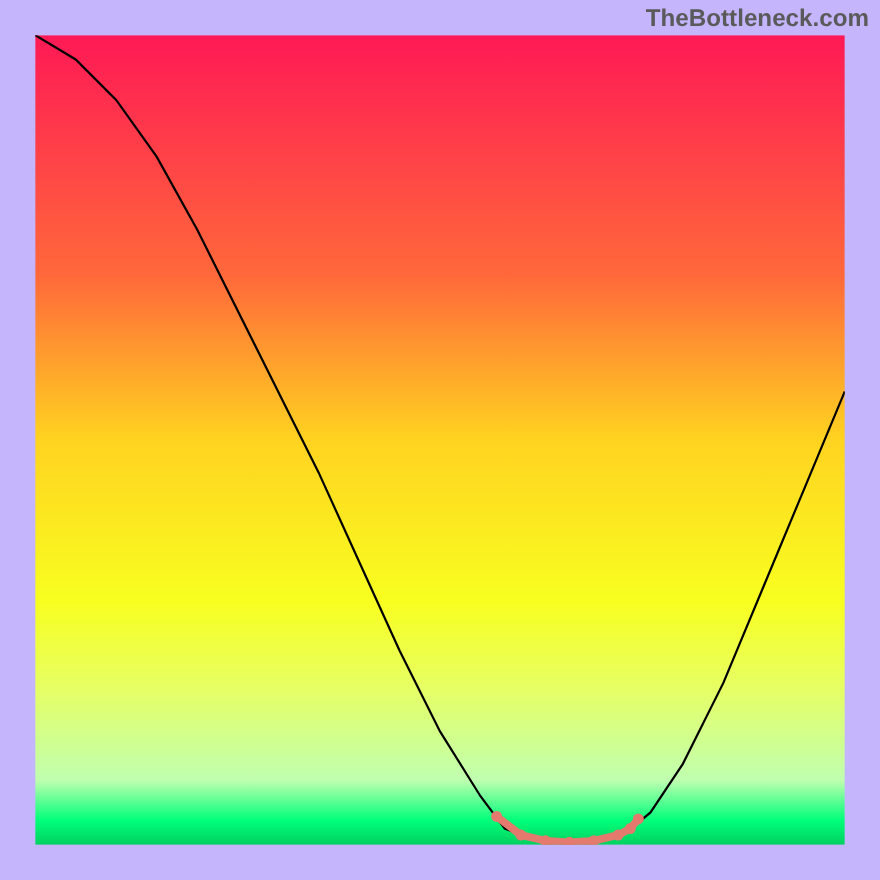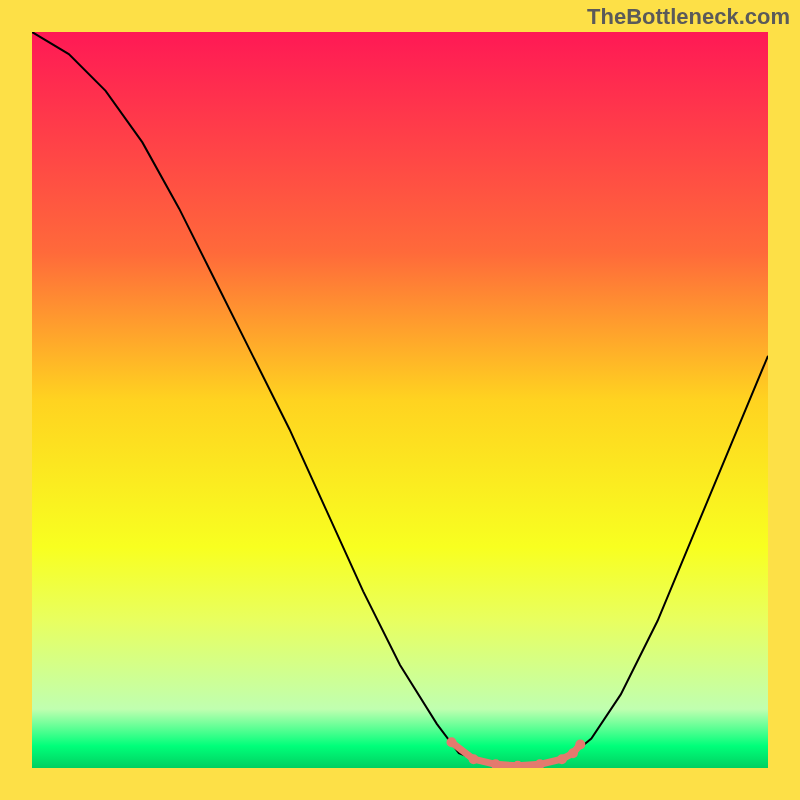--- a/index.html
+++ b/index.html
@@ -8,21 +8,21 @@
     background: #000;
     width: 800px;
     height: 800px;
     overflow: hidden;
     font-family: Arial, sans-serif;
   }
   .container {
     position: relative;
     width: 800px;
     height: 800px;
-    background: #fde047;
+    background: #c4b5fd;
   }
   .attribution {
     position: absolute;
     top: 4px;
     right: 10px;
     color: #5a5a5a;
     font-size: 22px;
     font-weight: bold;
     z-index: 10;
   }

